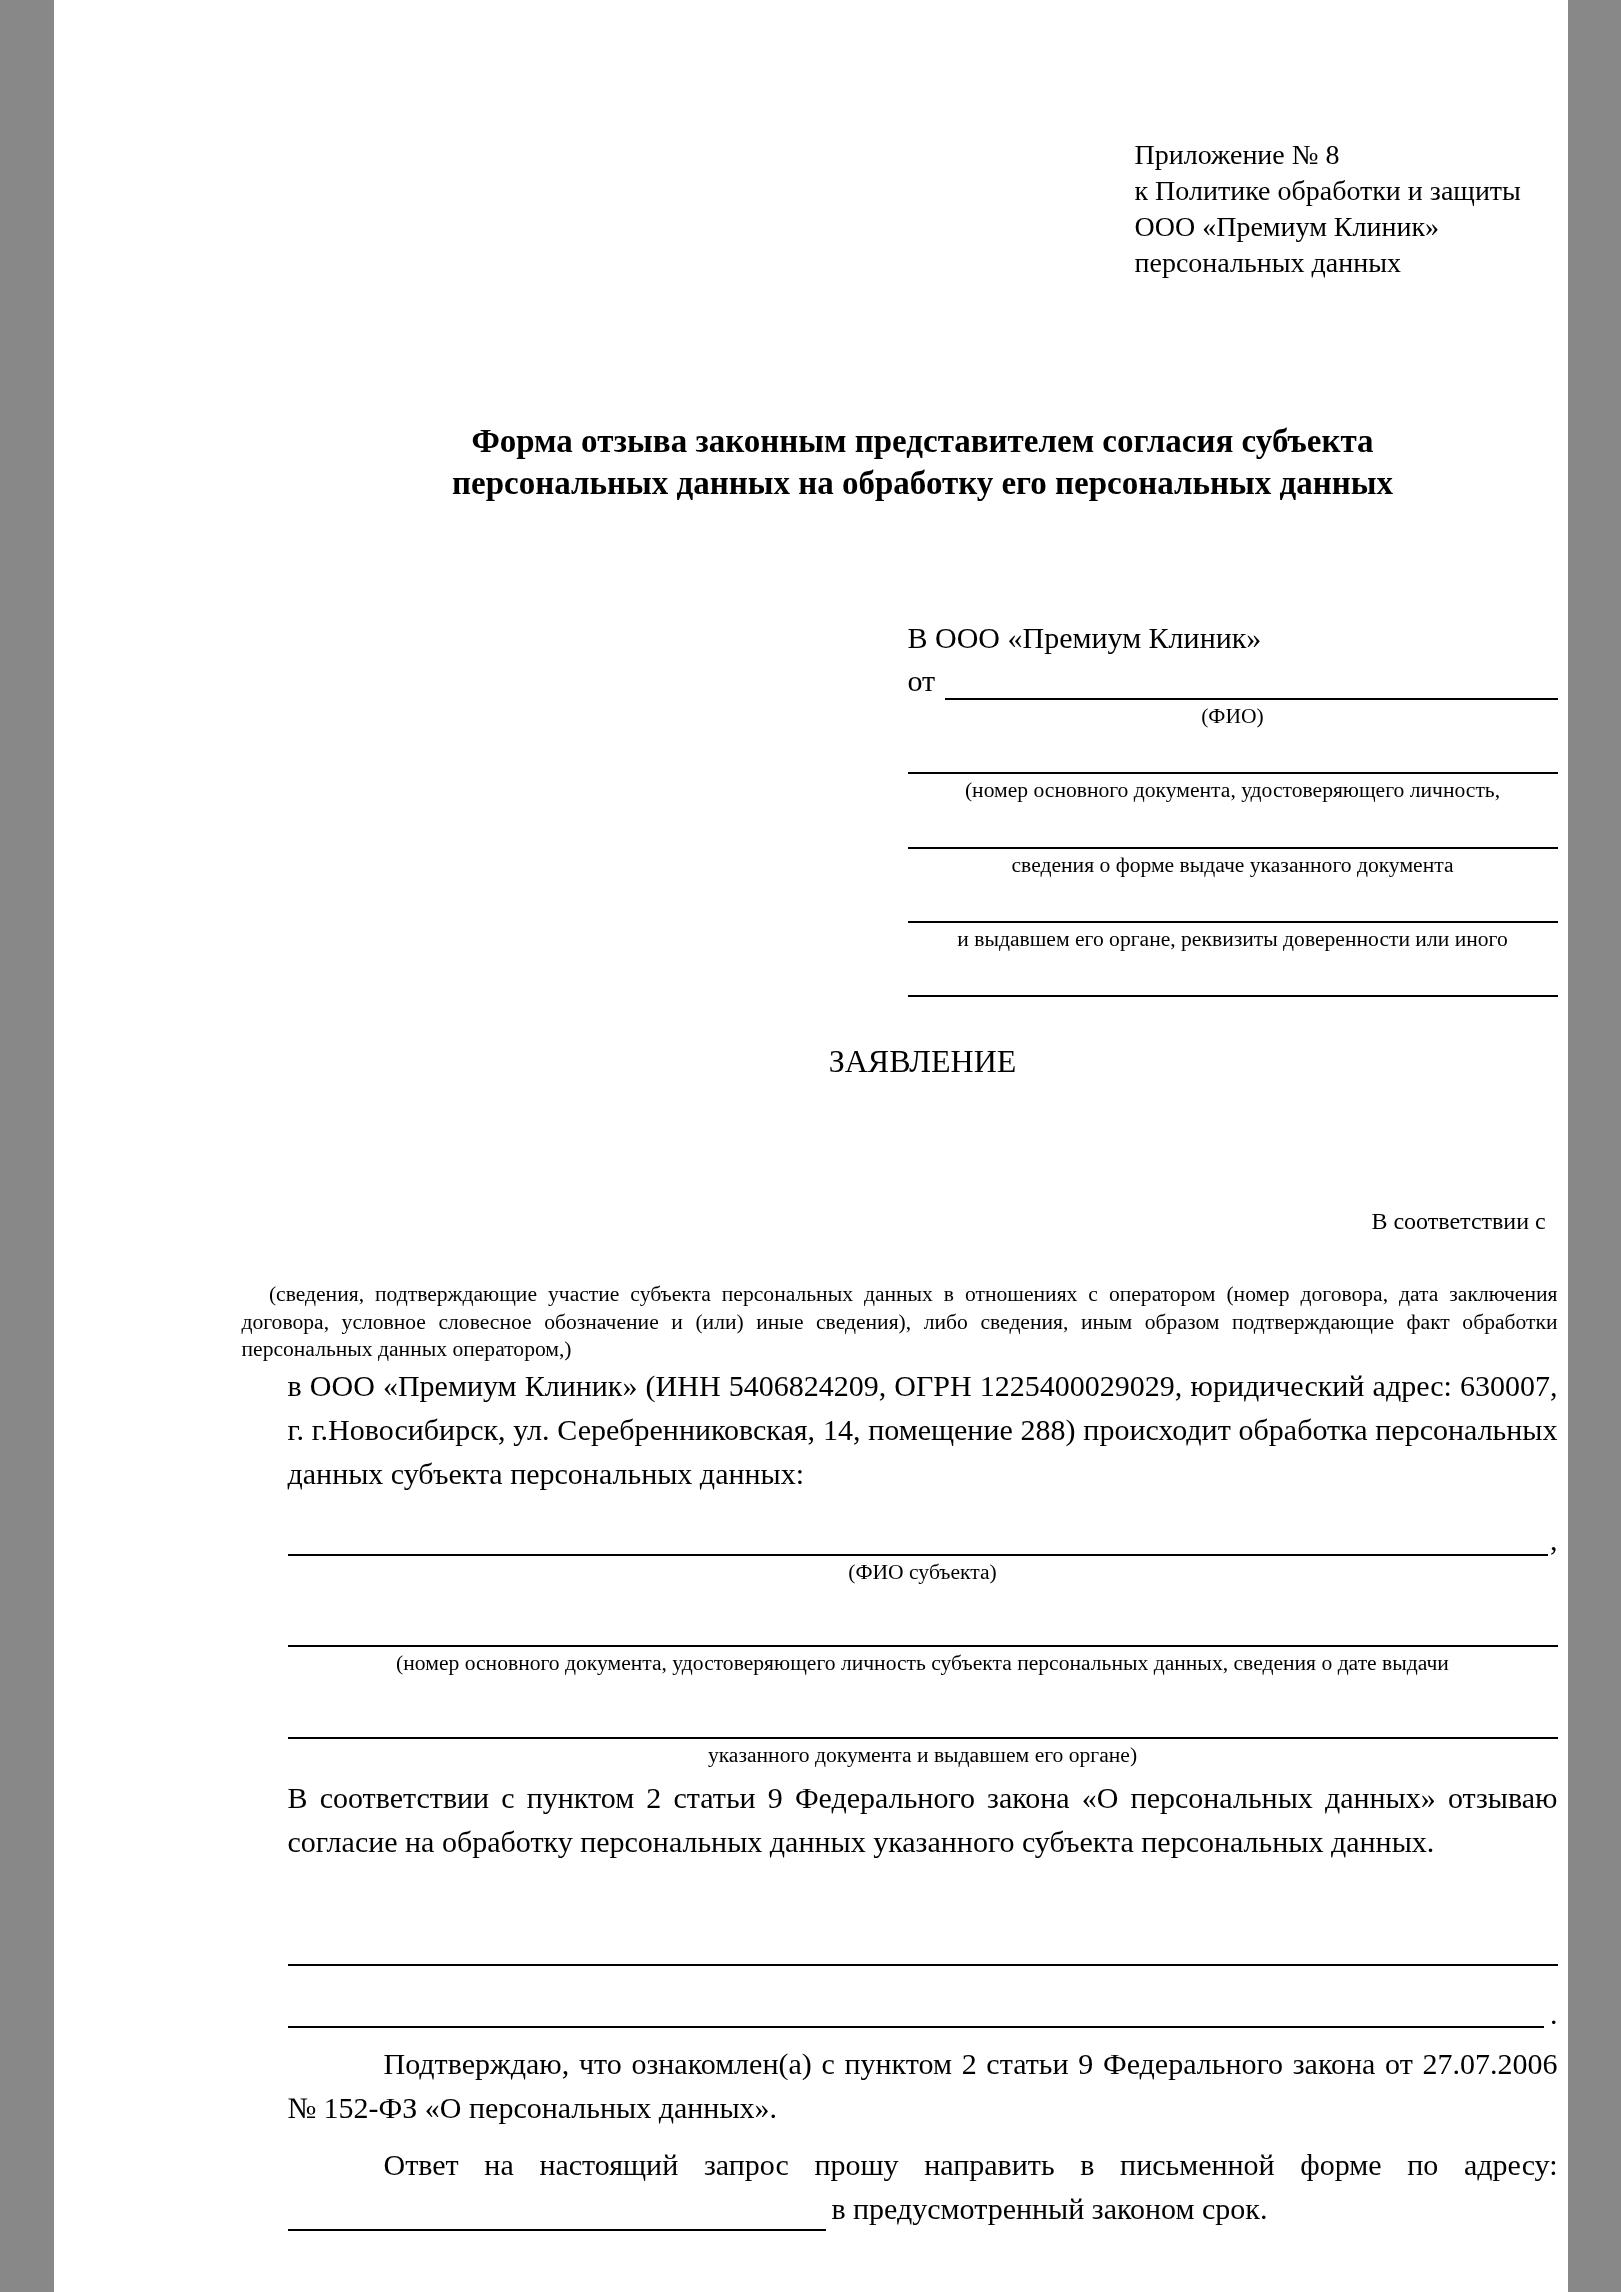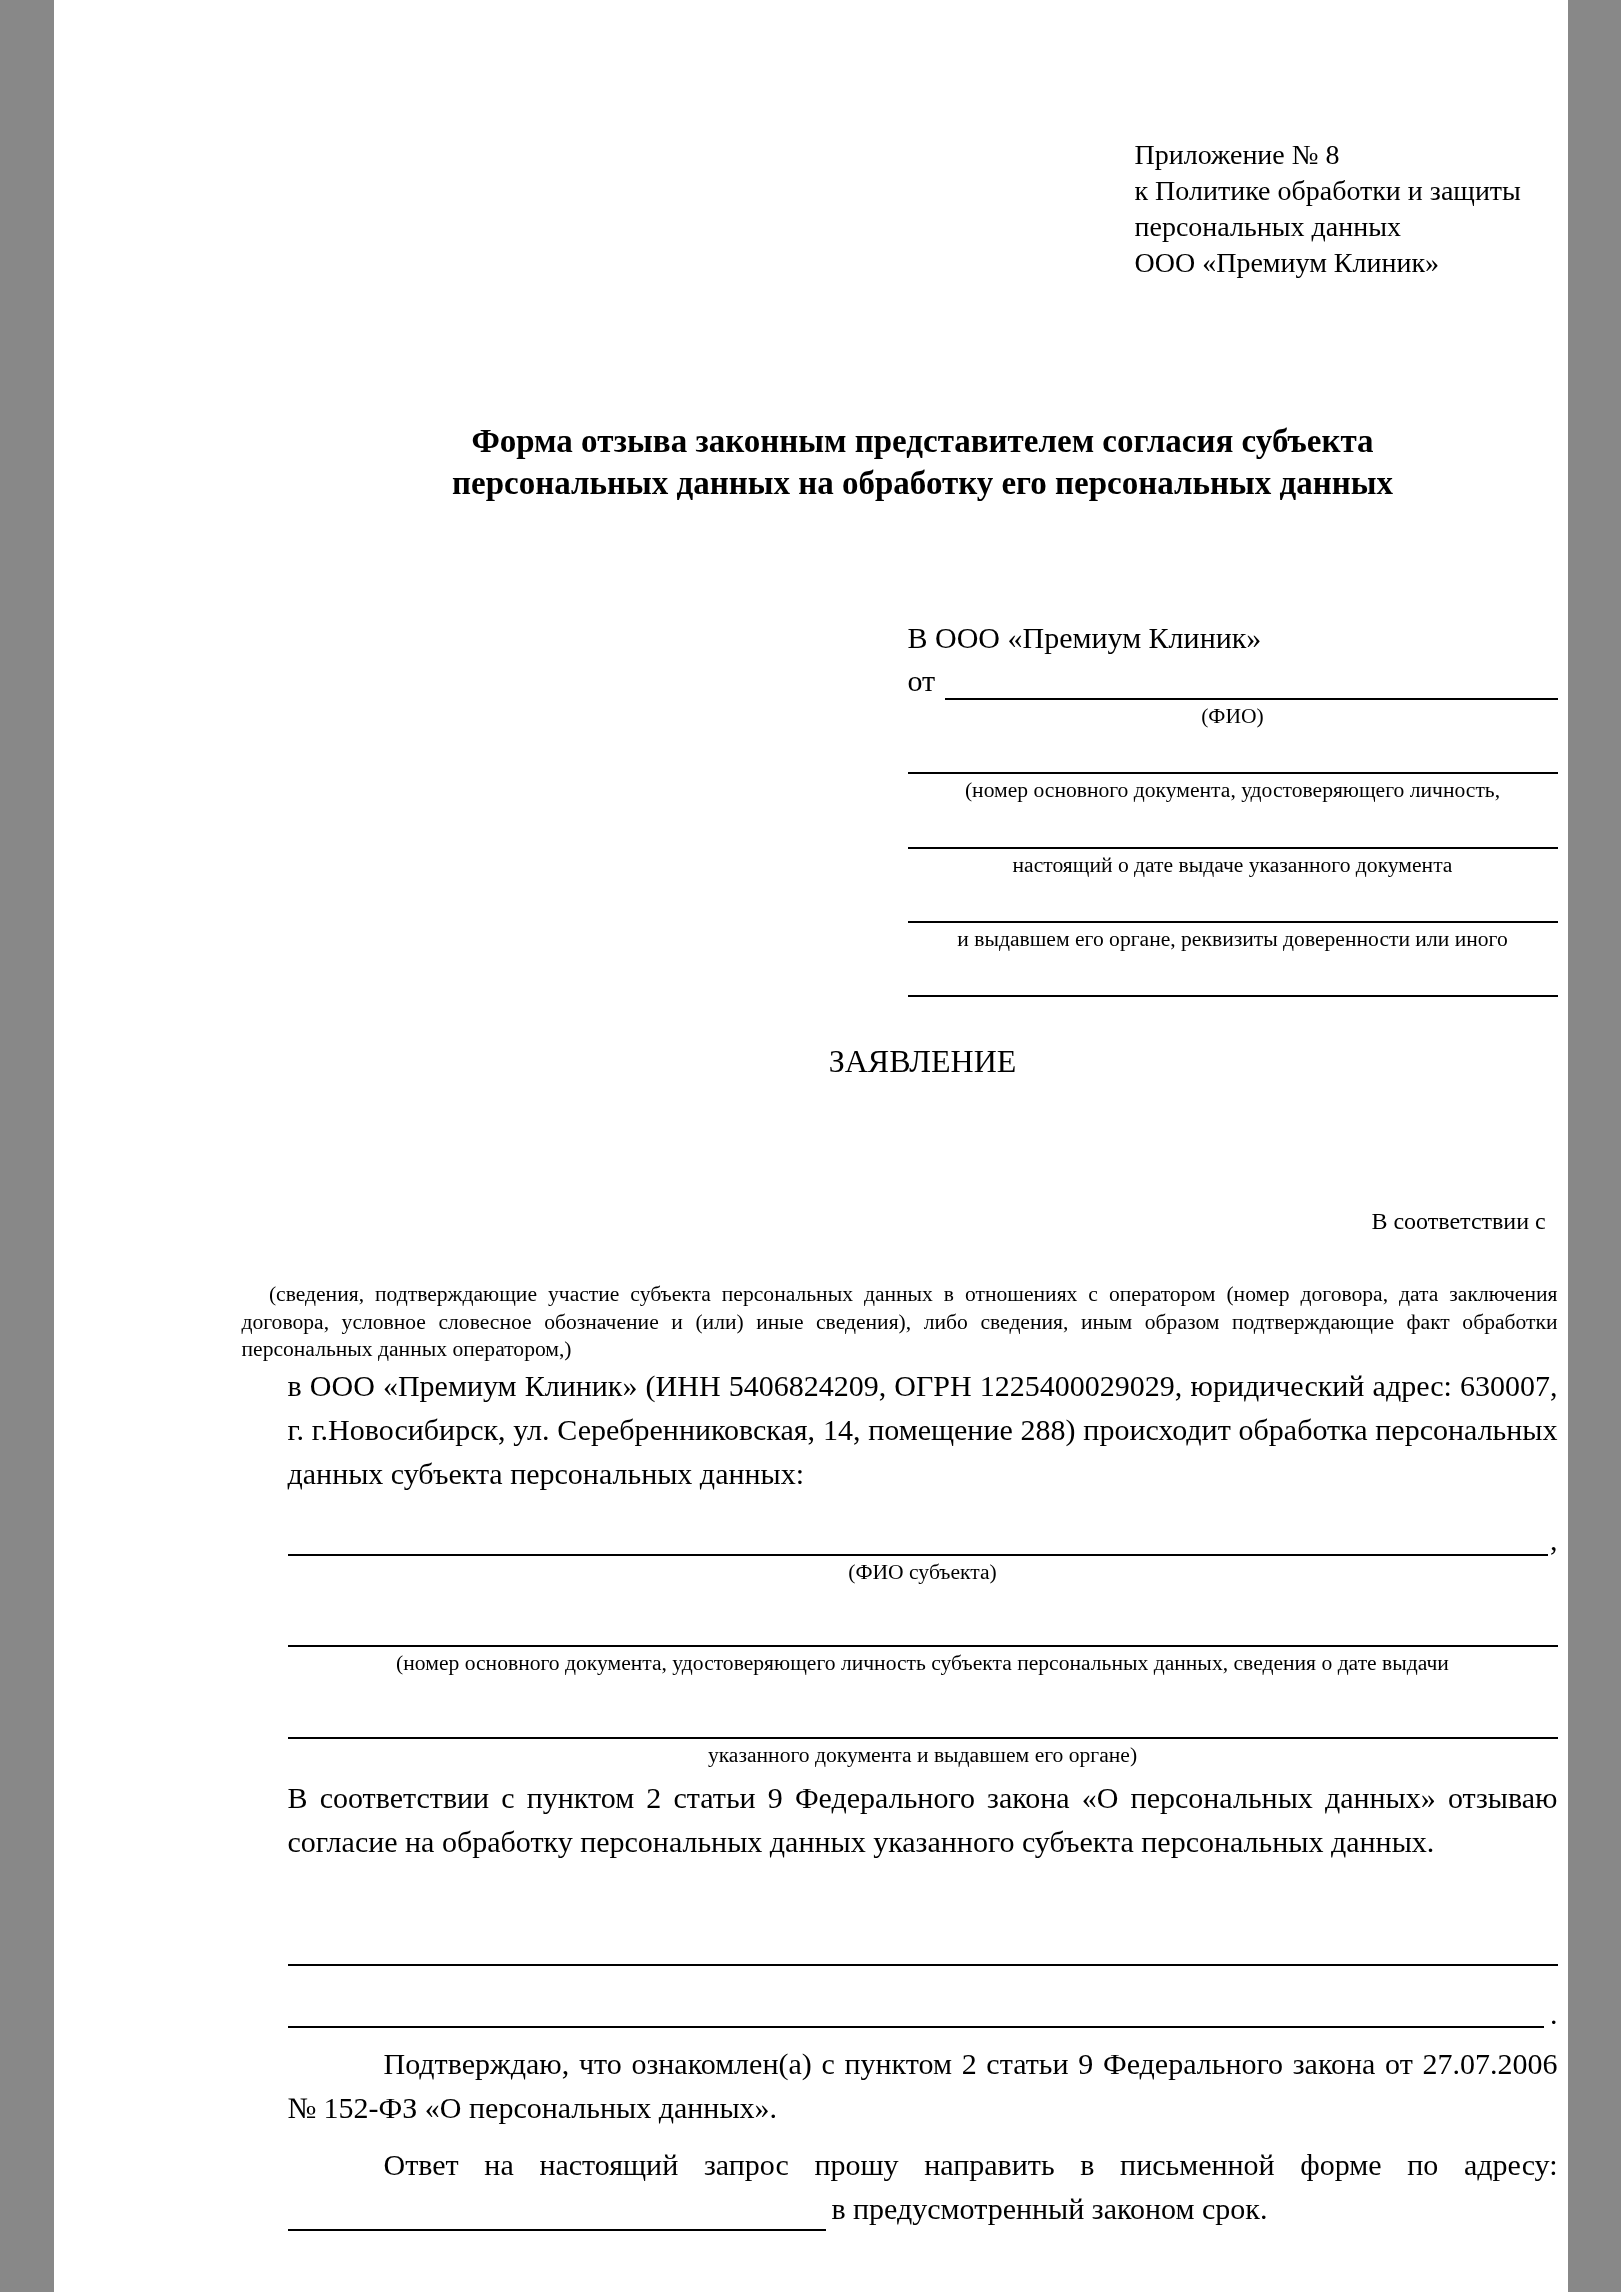--- a/index.html
+++ b/index.html
@@ -95,39 +95,39 @@
 </style>
 </head>
 <body>
 
 <div class="page">
   <div class="content">
 
     <div class="appendix">
       <div>Приложение № 8</div>
       <div>к Политике обработки и защиты</div>
+      <div>ООО «Премиум Клиник»</div>
       <div>персональных данных</div>
-      <div>ООО «Премиум Клиник»</div>
     </div>
 
     <div class="doc-title">Форма отзыва законным представителем согласия субъекта персональных данных на обработку его персональных данных</div>
 
     <div class="recipient">
       <div>В ООО «Премиум Клиник»</div>
       <div class="from-row">
         <span class="lbl">от</span>
         <span class="fill-line"></span>
       </div>
       <div class="caption">(ФИО)</div>
 
       <div class="r-row"></div>
       <div class="caption">(номер основного документа, удостоверяющего личность,</div>
 
       <div class="r-row"></div>
-      <div class="caption">настоящий о дате выдаче указанного документа</div>
+      <div class="caption">сведения о форме выдаче указанного документа</div>
 
       <div class="r-row"></div>
       <div class="caption">и выдавшем его органе, реквизиты доверенности или иного</div>
 
       <div class="r-row"></div>
     </div>
 
     <div class="statement-heading">ЗАЯВЛЕНИЕ</div>
 
     <div class="intro-row">

